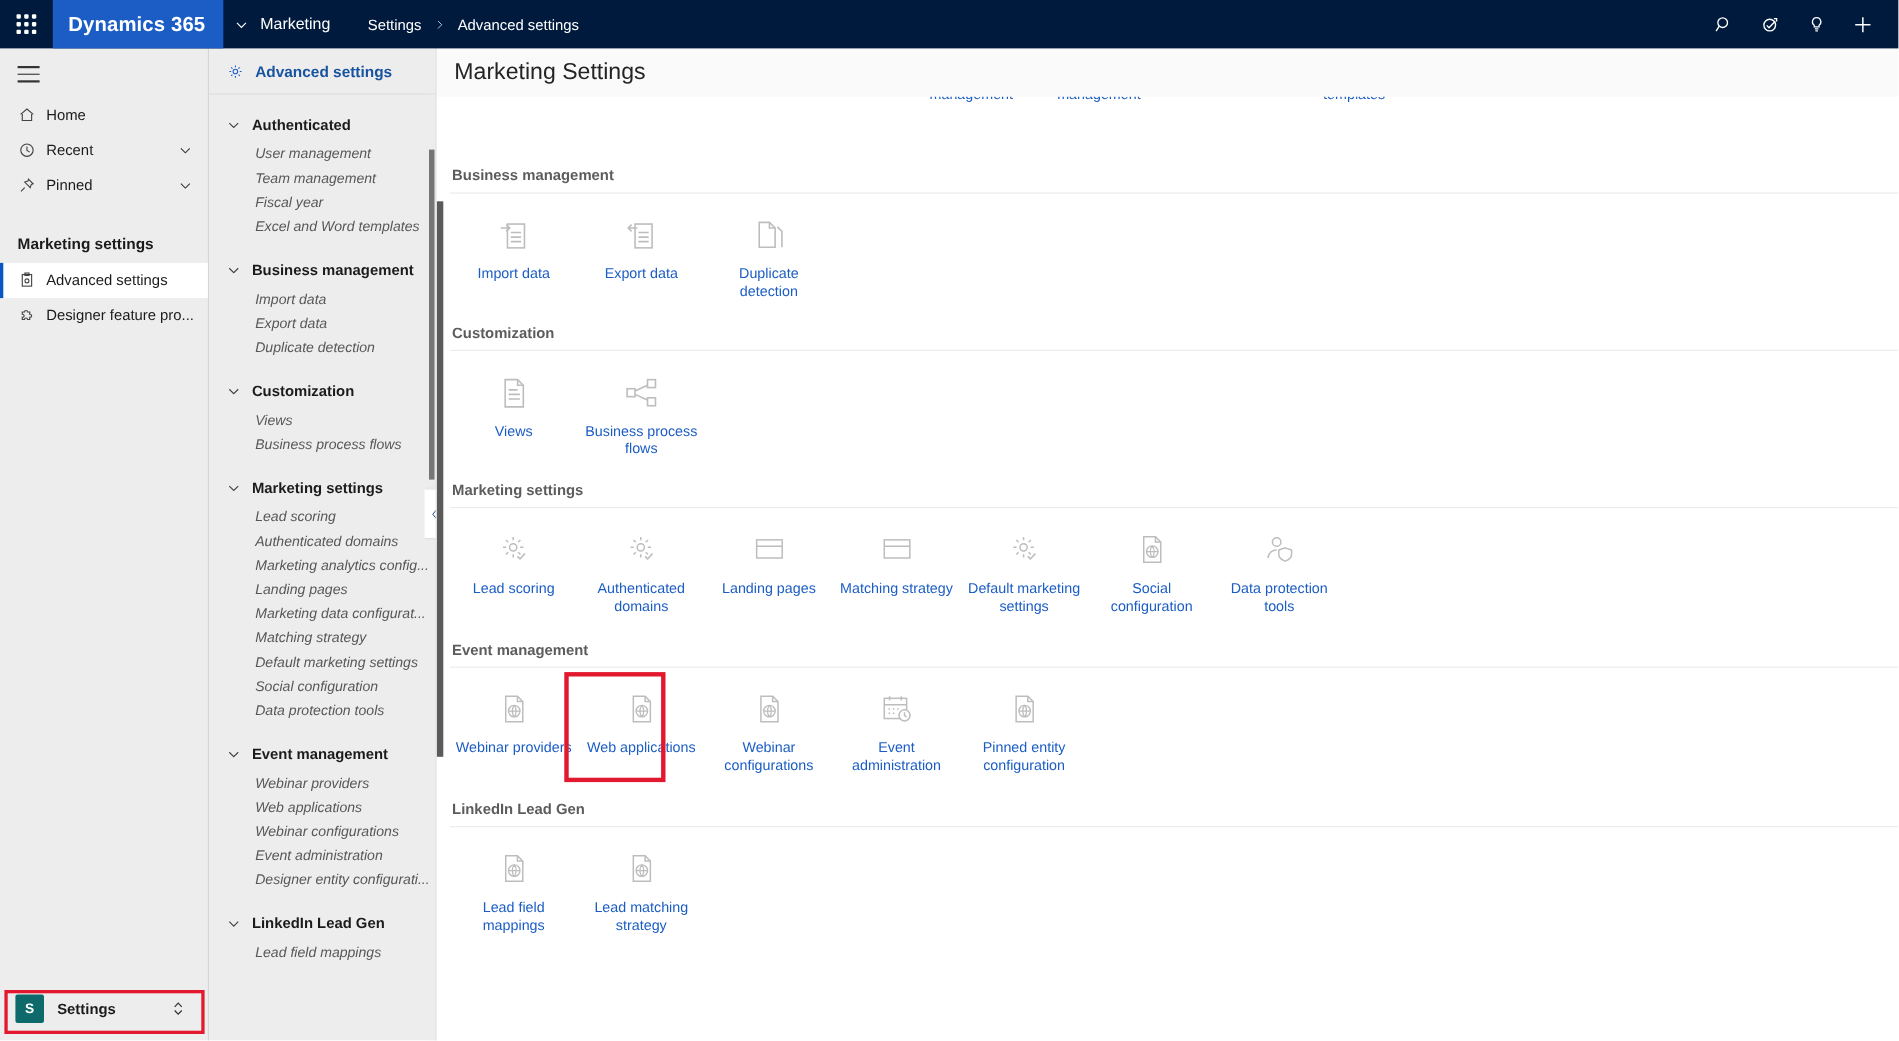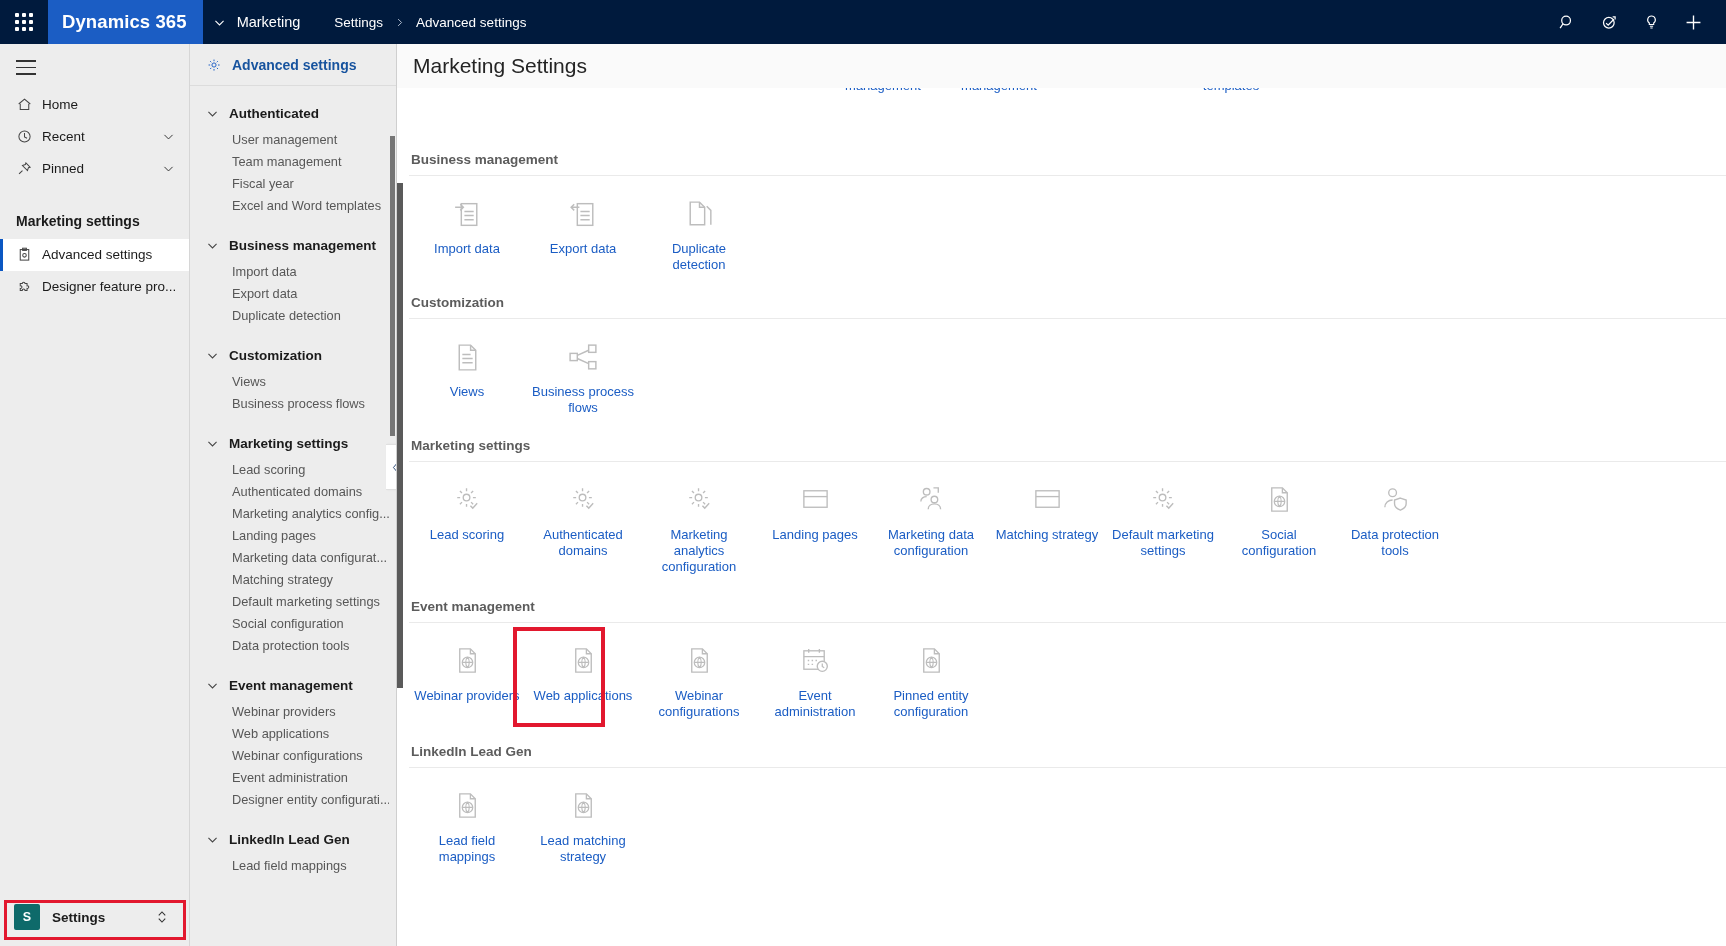--- a/index.html
+++ b/index.html
@@ -93,21 +93,21 @@
   .advpanel-head .txt { font-size: 14px; font-weight: bold; color: #17539E; }
   .advpanel-scroll { flex: 1; overflow: hidden; padding-top: 12px; position: relative; }
   .grp-head {
     display: flex; align-items: center; height: 30px; padding-left: 16px;
     font-size: 13.5px; font-weight: bold; color: #1b1b1b; cursor: pointer;
   }
   .grp-head .gchev { display:flex; margin-right: 10px; color:#444; }
   .grp-item {
     height: 22px; display: flex; align-items: center; padding-left: 42px;
     font-size: 12.8px; color: #575757; cursor: pointer;
-    white-space: nowrap; overflow: hidden; text-overflow: ellipsis; max-width: 207px;
+    white-space: nowrap; overflow: hidden; text-overflow: ellipsis; max-width: 207px; font-style: italic;
   }
   .grp-gap { height: 14px; }
   .adv-track {
     position: absolute; right: 0px; top: 42px; bottom: 0; width: 7px; background: #EDEDED;
   }
   .adv-thumb {
     position: absolute; right: 1px; top: 50px; width: 5px; height: 300px;
     background: #767676; border-radius: 0;
   }
   .collapse-tab {
@@ -517,47 +517,25 @@
                       <circle cx="15" cy="14" r="3.4" fill="none" stroke="#BDBDBD" stroke-width="1.4"></circle>
                       <path d="M15 4.4v3M15 20.6v3M5.4 14h3M21.6 14h3M8.2 7.2l2.1 2.1M19.7 18.7l2.1 2.1M21.8 7.2l-2.1 2.1M10.3 18.7l-2.1 2.1" stroke="#BDBDBD" stroke-width="1.4"></path>
                       <path d="M19 22.5l2.4 2.4 4.6-5" fill="none" stroke="#BDBDBD" stroke-width="1.5"></path>
                     </svg>
                 </span>
                 <span class="tlabel">Authenticated domains</span>
               </div>
               <div class="tile">
                 <span class="ticon">
                   <svg width="31" height="31" viewBox="0 0 32 32">
-                      <circle cx="15" cy="14" r="3.4" fill="none" stroke="#BDBDBD" stroke-width="1.4"></circle>
-                      <path d="M15 4.4v3M15 20.6v3M5.4 14h3M21.6 14h3M8.2 7.2l2.1 2.1M19.7 18.7l2.1 2.1M21.8 7.2l-2.1 2.1M10.3 18.7l-2.1 2.1" stroke="#BDBDBD" stroke-width="1.4"></path>
-                      <path d="M19 22.5l2.4 2.4 4.6-5" fill="none" stroke="#BDBDBD" stroke-width="1.5"></path>
-                    </svg>
-                </span>
-                <span class="tlabel">Marketing analytics configuration</span>
-              </div>
-              <div class="tile">
-                <span class="ticon">
-                  <svg width="31" height="31" viewBox="0 0 32 32">
                       <rect x="4" y="7" width="24" height="17" fill="none" stroke="#BDBDBD" stroke-width="1.4"></rect>
                       <path d="M4 13h24" stroke="#BDBDBD" stroke-width="1.4"></path>
                     </svg>
                 </span>
                 <span class="tlabel">Landing pages</span>
-              </div>
-              <div class="tile">
-                <span class="ticon">
-                  <svg width="31" height="31" viewBox="0 0 32 32">
-                      <circle cx="11" cy="8" r="3.4" fill="none" stroke="#BDBDBD" stroke-width="1.4"></circle>
-                      <path d="M5 18c0-3.2 2.7-5 6-5" fill="none" stroke="#BDBDBD" stroke-width="1.4"></path>
-                      <circle cx="19" cy="16" r="3.4" fill="none" stroke="#BDBDBD" stroke-width="1.4"></circle>
-                      <path d="M12.6 26c0-3.4 2.8-5.5 6.4-5.5s6.4 2.1 6.4 5.5" fill="none" stroke="#BDBDBD" stroke-width="1.4"></path>
-                      <path d="M18 4h5v5" fill="none" stroke="#BDBDBD" stroke-width="1.4"></path>
-                    </svg>
-                </span>
-                <span class="tlabel">Marketing data configuration</span>
               </div>
               <div class="tile">
                 <span class="ticon">
                   <svg width="31" height="31" viewBox="0 0 32 32">
                       <rect x="4" y="7" width="24" height="17" fill="none" stroke="#BDBDBD" stroke-width="1.4"></rect>
                       <path d="M4 13h24" stroke="#BDBDBD" stroke-width="1.4"></path>
                     </svg>
                 </span>
                 <span class="tlabel">Matching strategy</span>
               </div>

